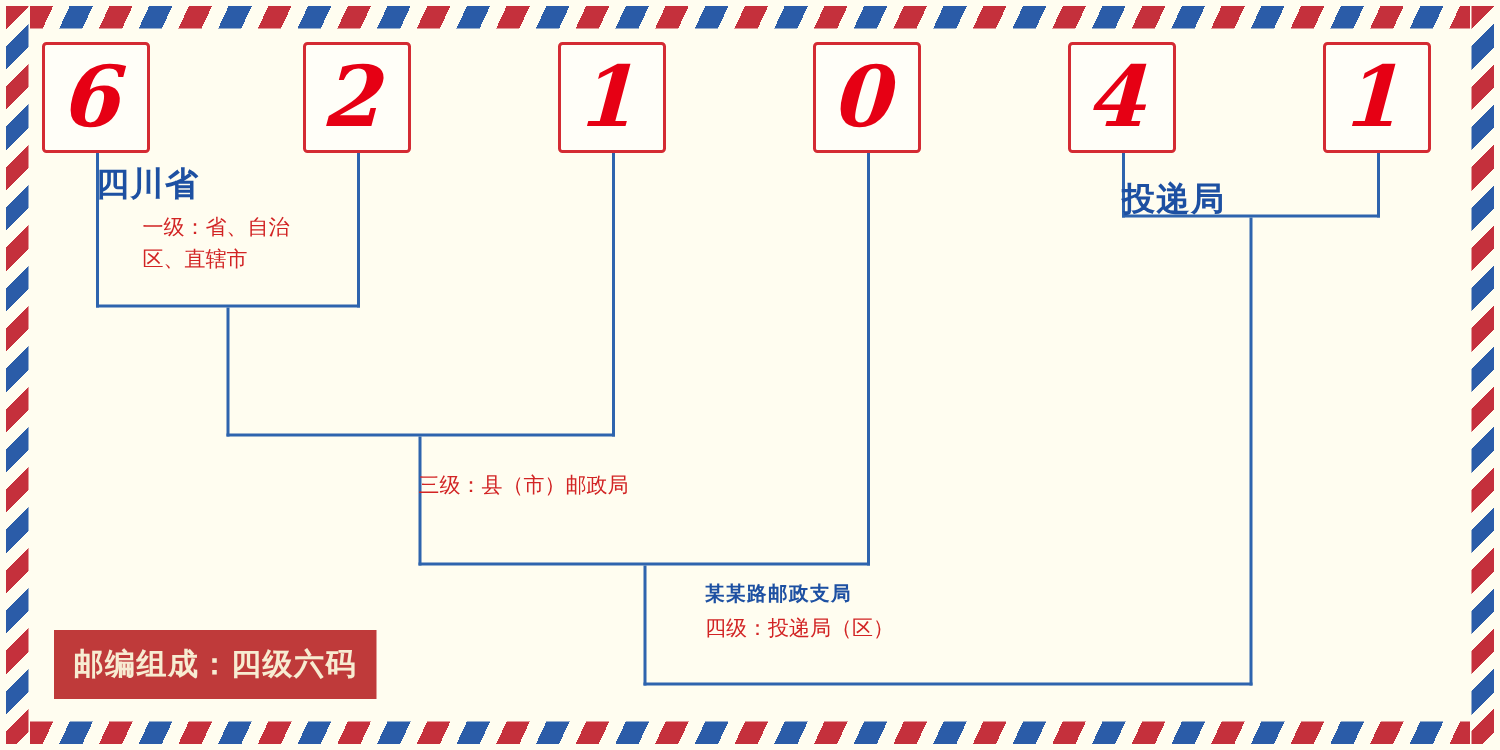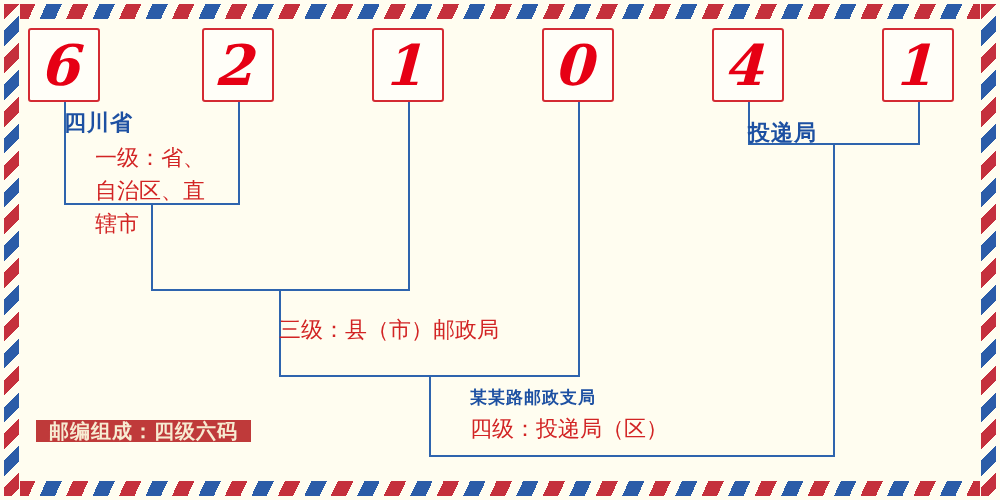--- a/index.html
+++ b/index.html
@@ -43,36 +43,36 @@
   }
   .db1{left:28px}.db2{left:202px}.db3{left:372px}.db4{left:542px}.db5{left:712px}.db6{left:882px}
 
   
   .line{position:absolute;background:var(--line)}
   .v{width:2px}.h{height:2px}
 
   
   .group{position:absolute;}
   .title{font-size:22px;font-weight:bold;color:var(--blue);letter-spacing:1px;line-height:1.2}
-  .desc{font-size:22px;color:var(--red-text);line-height:1.5;margin-top:5px}
+  .desc{font-size:14px;color:var(--red-text);line-height:1.5;margin-top:5px}
   .g1{left:64px;top:110px;width:178px}
   .g1 .desc{width:116px;margin:5px auto 0}
   .g2{left:151px;top:226px;width:259px}
   .g3{left:279px;top:308px;width:301px}
   .g4top{left:748px;top:120px;width:172px}
   .g4{left:470px;top:388px;width:350px}
-  .g4 .title{font-size:17px}
+  .g4 .title{font-size:13px}
   .g4 .desc{margin-top:4px}
 
   
   .badge{
     position:absolute;left:36px;top:420px;
     background:var(--badge-bg);color:var(--badge-text);
     font-size:20px;font-weight:bold;letter-spacing:1px;
-    padding:0 13px;line-height:1.1;
+    padding:12px 13px;line-height:1.1;
   }
 </style>
 </head>
 <body>
 
 <div class="canvas">
 
   <div class="band band-top"></div>
   <div class="band band-bottom"></div>
   <div class="band band-left"></div>

